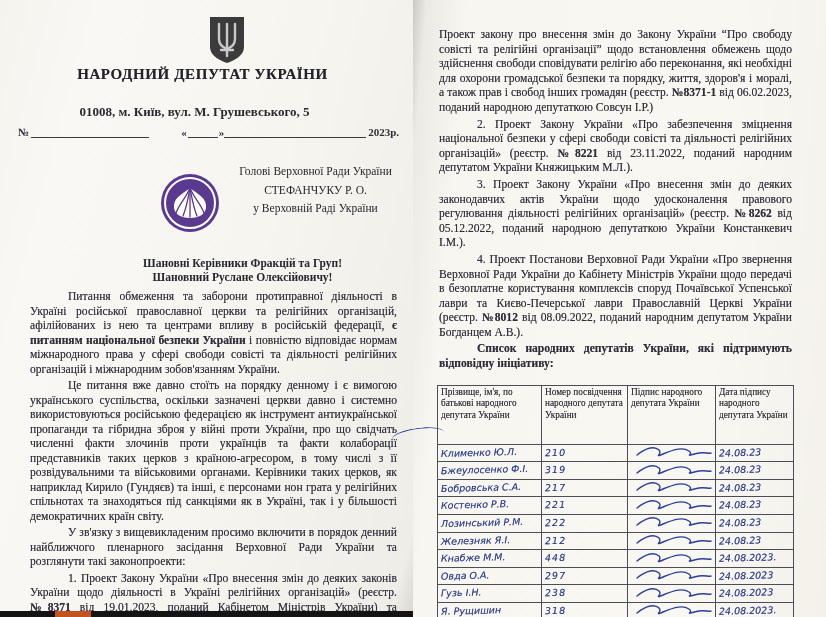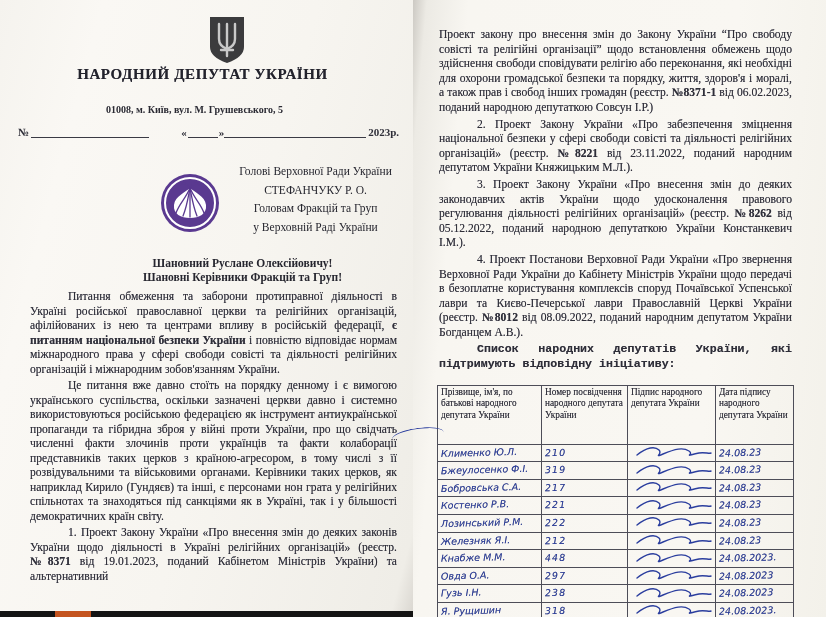--- a/index.html
+++ b/index.html
@@ -9,42 +9,42 @@
   .page{position:absolute;top:0;bottom:0;}
   .page-left{left:0;width:413px;background:linear-gradient(105deg,#f5f3ee 0%,#faf8f4 18%,#f7f5f0 55%,#efede7 96%,#d9d6d0 100%);}
   .page-right{left:413px;width:413px;background:linear-gradient(95deg,#ccc9c3 0%,#eceae4 3%,#f8f6f1 12%,#f9f7f2 70%,#f3f1ea 100%);}
   .bottom-strip{position:absolute;left:0;bottom:0;width:413px;height:6px;background:#141414;}
   .bottom-strip .accent{position:absolute;left:55px;top:0;width:36px;height:6px;background:#c4541f;}
   
   .emblem{position:absolute;left:206px;top:16px;width:42px;height:48px;}
   .lp-title{position:absolute;left:0;right:8px;top:66px;text-align:center;
             font-weight:bold;font-size:15px;letter-spacing:.6px;color:#23232c;}
   .lp-address{position:absolute;left:0;right:24px;top:104px;text-align:center;
-              font-weight:bold;font-size:10px;color:#2a2a33;}
+              font-weight:bold;font-size:13px;color:#2a2a33;}
   .numline{position:absolute;left:18px;right:14px;top:124px;display:flex;align-items:flex-end;
            font-size:11px;font-weight:bold;height:14px;}
   .blank{border-bottom:1px solid #3a3a44;height:12px;display:inline-block;}
   .b1{width:118px;margin-left:2px;}
   .b2{width:30px;margin:0 1px;}
   .b3{width:142px;margin-right:2px;}
   .numline .push{margin-left:auto;display:flex;align-items:flex-end;}
   .recipient{position:absolute;left:228px;right:10px;top:162px;text-align:center;
              font-weight:normal;font-size:11.5px;line-height:18.5px;color:#26262f;}
   .logo{position:absolute;left:159px;top:172px;width:62px;height:62px;}
   .salutation{position:absolute;left:80px;right:8px;top:256px;text-align:center;
               font-weight:bold;font-size:11.5px;line-height:14px;color:#26262f;}
   .lp-body{position:absolute;left:28px;right:14px;top:288px;
            font-size:11.6px;line-height:14.5px;text-align:justify;}
   .lp-body p,.rp-body p{margin:2px;text-indent:38px;}
   .soft{text-shadow:0 0 .5px rgba(45,45,70,.55);}
   
   .rp-body{position:absolute;left:24px;right:32px;top:26px;
            font-size:11.6px;line-height:14.6px;text-align:justify;}
   .rp-body .no-indent{text-indent:0;}
-  .list-heading{margin-top:14px;font-weight:bold;text-indent:38px;text-align:justify;font-family:Liberation Mono, monospace;}
+  .list-heading{margin-top:14px;font-weight:bold;text-indent:38px;text-align:justify;}
   
   table.sig{margin-top:13px;border-collapse:collapse;table-layout:fixed;width:356px;}
   table.sig th,table.sig td{border:1px solid #4d4d58;padding:1px 3px;overflow:hidden;}
   table.sig th{font-size:9.3px;line-height:11.5px;font-weight:normal;text-align:left;
                vertical-align:top;color:#2c2c36;height:56px;}
   table.sig td{height:12px;font-family:"DejaVu Sans",sans-serif;font-style:italic;
                font-size:9.5px;color:#2b3e9e;white-space:nowrap;}
   td.num-cell{font-size:10.5px;letter-spacing:1px;}
   td.sig-cell{padding:0;}
   td.sig-cell svg{display:block;margin:-2px 0 0 2px;}
@@ -86,21 +86,20 @@
         <span class="blank b2"></span>
         <span>»</span>
         <span class="blank b3"></span>
         <span>2023р.</span>
       </span>
     </div>
 
     <div class="recipient">
       <div>Голові Верховної Ради України</div>
       <div>СТЕФАНЧУКУ Р. О.</div>
-      <div>Головам Фракцій та Груп</div>
       <div>у Верховній Раді України</div>
     </div>
 
     <div class="logo">
       <svg width="62" height="62" viewBox="0 0 62 62">
         <circle cx="31" cy="31" r="29" fill="#5a3990"></circle>
         <circle cx="31" cy="31" r="25" fill="none" stroke="#ffffff" stroke-width="2"></circle>
         <path d="M31 16 C27 20 16 24 15 33 C14 42 22 46 31 46 C40 46 48 42 47 33 C46 24 35 20 31 16 Z" fill="#ffffff"></path>
         <g stroke="#5a3990" stroke-width="1.3" fill="none" stroke-linecap="round">
           <path d="M31 16 C29 26 28 34 24 44"></path>
@@ -108,27 +107,28 @@
           <path d="M31 16 C33 26 34 34 38 44"></path>
           <path d="M31 16 C27 26 20 32 17 41"></path>
           <path d="M31 16 C35 26 42 32 45 41"></path>
           <path d="M31 17 C28 11 24 10 22 13"></path>
           <path d="M31 17 C34 11 38 10 40 13"></path>
         </g>
       </svg>
     </div>
 
     <div class="salutation">
+      <div>Шановні Керівники Фракцій та Груп!</div>
       <div>Шановний Руслане Олексійовичу!</div>
-      <div>Шановні Керівники Фракцій та Груп!</div>
     </div>
 
     <div class="lp-body soft">
       <p><span>Питання обмеження та заборони протиправної діяльності в Україні російської православної церкви та релігійних організацій, афілійованих із нею та центрами впливу в російській федерації, </span><span style="font-weight: bold;">є питанням національної безпеки України</span><span> і повністю відповідає нормам міжнародного права у сфері свободи совісті та діяльності релігійних організацій і міжнародним зобов'язанням України.</span></p>
       <p>Це питання вже давно стоїть на порядку денному і є вимогою українського суспільства, оскільки зазначені церкви давно і системно використовуються російською федерацією як інструмент антиукраїнської пропаганди та гібридна зброя у війні проти України, про що свідчать численні факти злочинів проти українців та факти колаборації представників таких церков з країною-агресором, в тому числі з її розвідувальними та військовими органами. Керівники таких церков, як наприклад Кирило (Гундяєв) та інші, є персонами нон грата у релігійних спільнотах та знаходяться під санкціями як в Україні, так і у більшості демократичних країн світу.</p>
+      <p>У зв'язку з вищевикладеним просимо включити в порядок денний найближчого пленарного засідання Верховної Ради України та розглянути такі законопроекти:</p>
       <p><span>1. Проект  Закону України «Про внесення змін до деяких законів України щодо діяльності в Україні релігійних організацій» (реєстр. </span><span style="font-weight: bold;">№8371</span><span> від 19.01.2023, поданий Кабінетом Міністрів України) та альтернативний</span></p>
     </div>
 
     <div class="bottom-strip">
       <span class="accent"></span>
     </div>
   </div>
 
   <div class="page page-right">
     <div class="rp-body soft">

